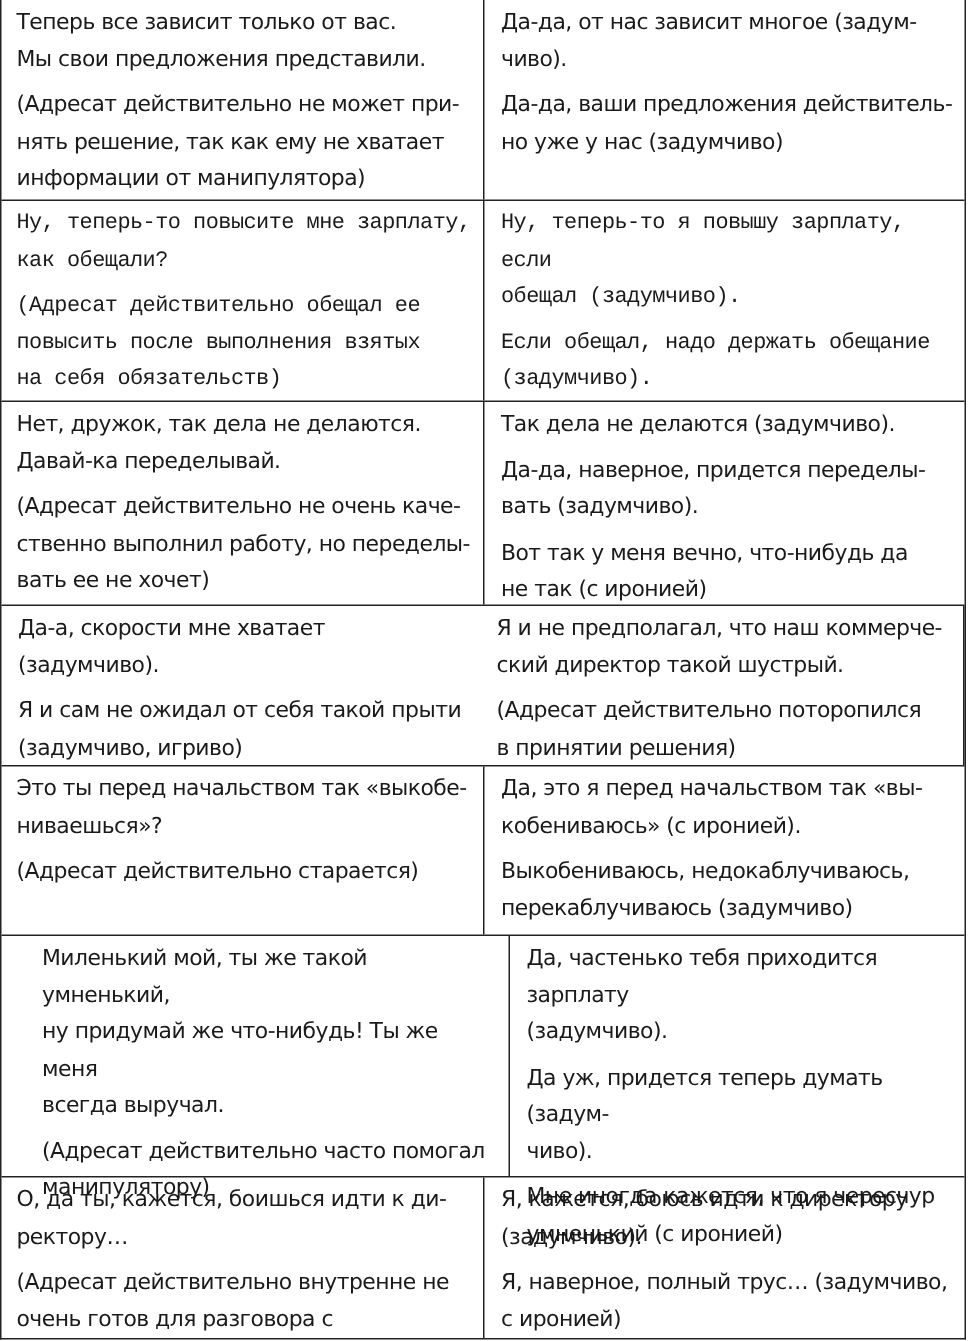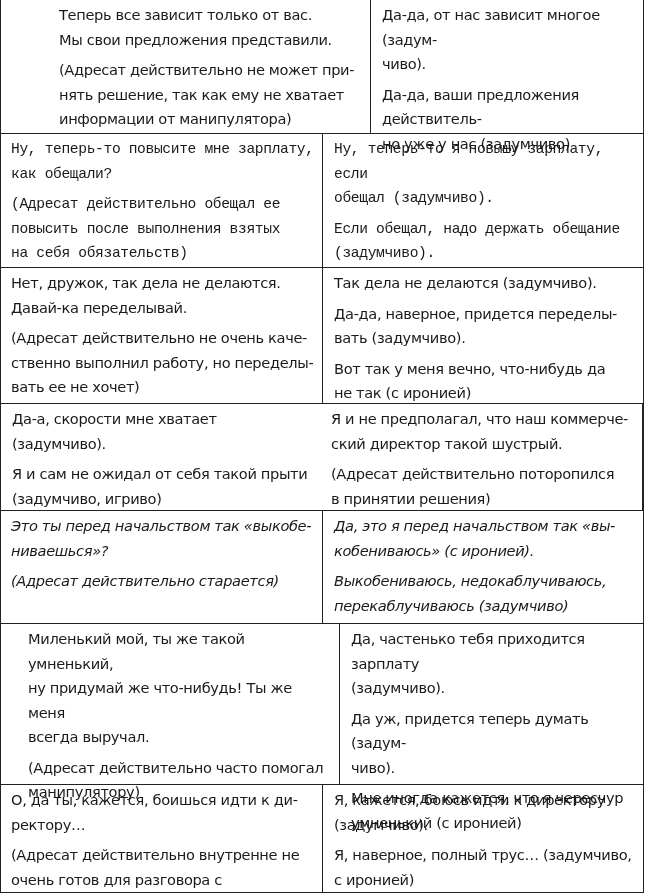--- a/index.html
+++ b/index.html
@@ -25,21 +25,20 @@
       border-bottom: 1.5px solid #222;
       box-sizing: border-box;
     }
     .row {
       display: flex;
       border-top: 1.5px solid #222;
       box-sizing: border-box;
     }
     .row.first {
       border-top: none;
-      margin-left: 48px;
     }
     .cell {
       box-sizing: border-box;
       padding: 3px 8px 6px 10px;
     }
     .cell.left {
       width: 322px;
       border-right: 1.5px solid #222;
     }
     .cell.right {
@@ -118,21 +117,21 @@
 (задумчиво, игриво)</p>
     </div>
     <div class="cell left">
       <p class="para">Я и не предполагал, что наш коммерче-
 ский директор такой шустрый.</p>
       <p class="para">(Адресат действительно поторопился
 в принятии решения)</p>
     </div>
   </div>
 
-  <div class="row" style="height:113px;font-style:italic;">
+  <div class="row" style="height:113px;">
     <div class="cell left">
       <p class="para">Это ты перед начальством так «выкобе-
 ниваешься»?</p>
       <p class="para">(Адресат действительно старается)</p>
     </div>
     <div class="cell right">
       <p class="para">Да, это я перед начальством так «вы-
 кобениваюсь» (с иронией).</p>
       <p class="para">Выкобениваюсь, недокаблучиваюсь,
 перекаблучиваюсь (задумчиво)</p>

